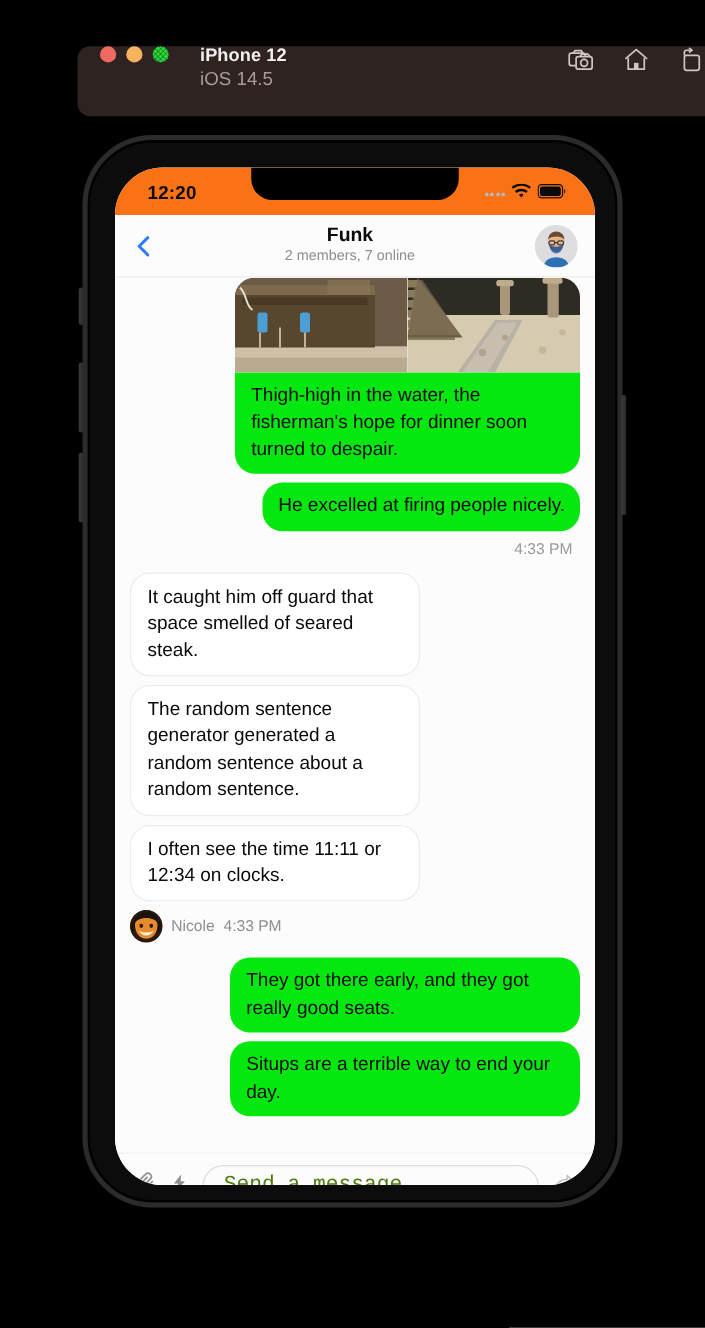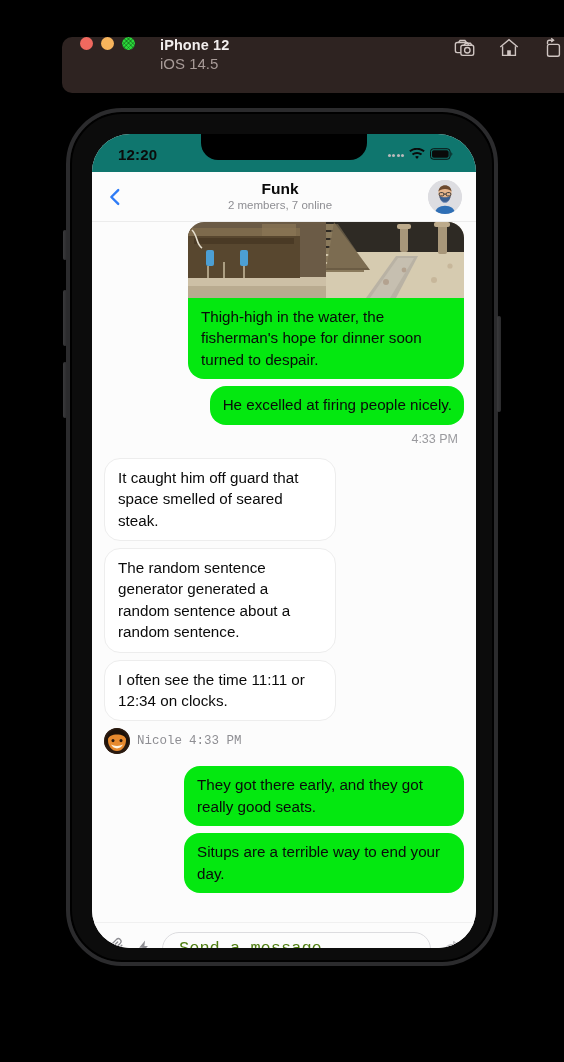--- a/index.html
+++ b/index.html
@@ -78,21 +78,21 @@
     z-index: 20;
   }
 
   
   .statusbar {
     position: relative;
     height: 38px;
     display: flex; align-items: center;
     padding: 0 22px 0 26px;
     z-index: 15;
-    background: #0f766e;
+    background: #f97316;
   }
   .status-time {
     font-size: 15px; font-weight: bold; color: #0b0b0b;
     letter-spacing: .2px; margin-top: 3px;
   }
   .status-right {
     margin-left: auto; display: flex; align-items: center; gap: 5px;
     margin-top: 4px;
   }
   .sig-dots { display: flex; gap: 1.5px; align-items: flex-end; }
@@ -173,21 +173,20 @@
   .meta-time {
     text-align: right;
     font-size: 12.5px;
     color: #9a9a9e;
     margin: 7px 6px 12px 0;
   }
   .sender-line {
     display: flex; align-items: center;
     gap: 7px;
     margin: 4px 0 12px 0;
-    font-family: Liberation Mono, monospace;
   }
   .msg-avatar {
     width: 26px; height: 26px; border-radius: 50%;
     overflow: hidden; flex: 0 0 auto; background: #3a2a1e;
   }
   .sender-name { font-size: 12.5px; color: #8e8e93; }
   .sender-time { font-size: 12.5px; color: #8e8e93; }
 
   
   .composer {

